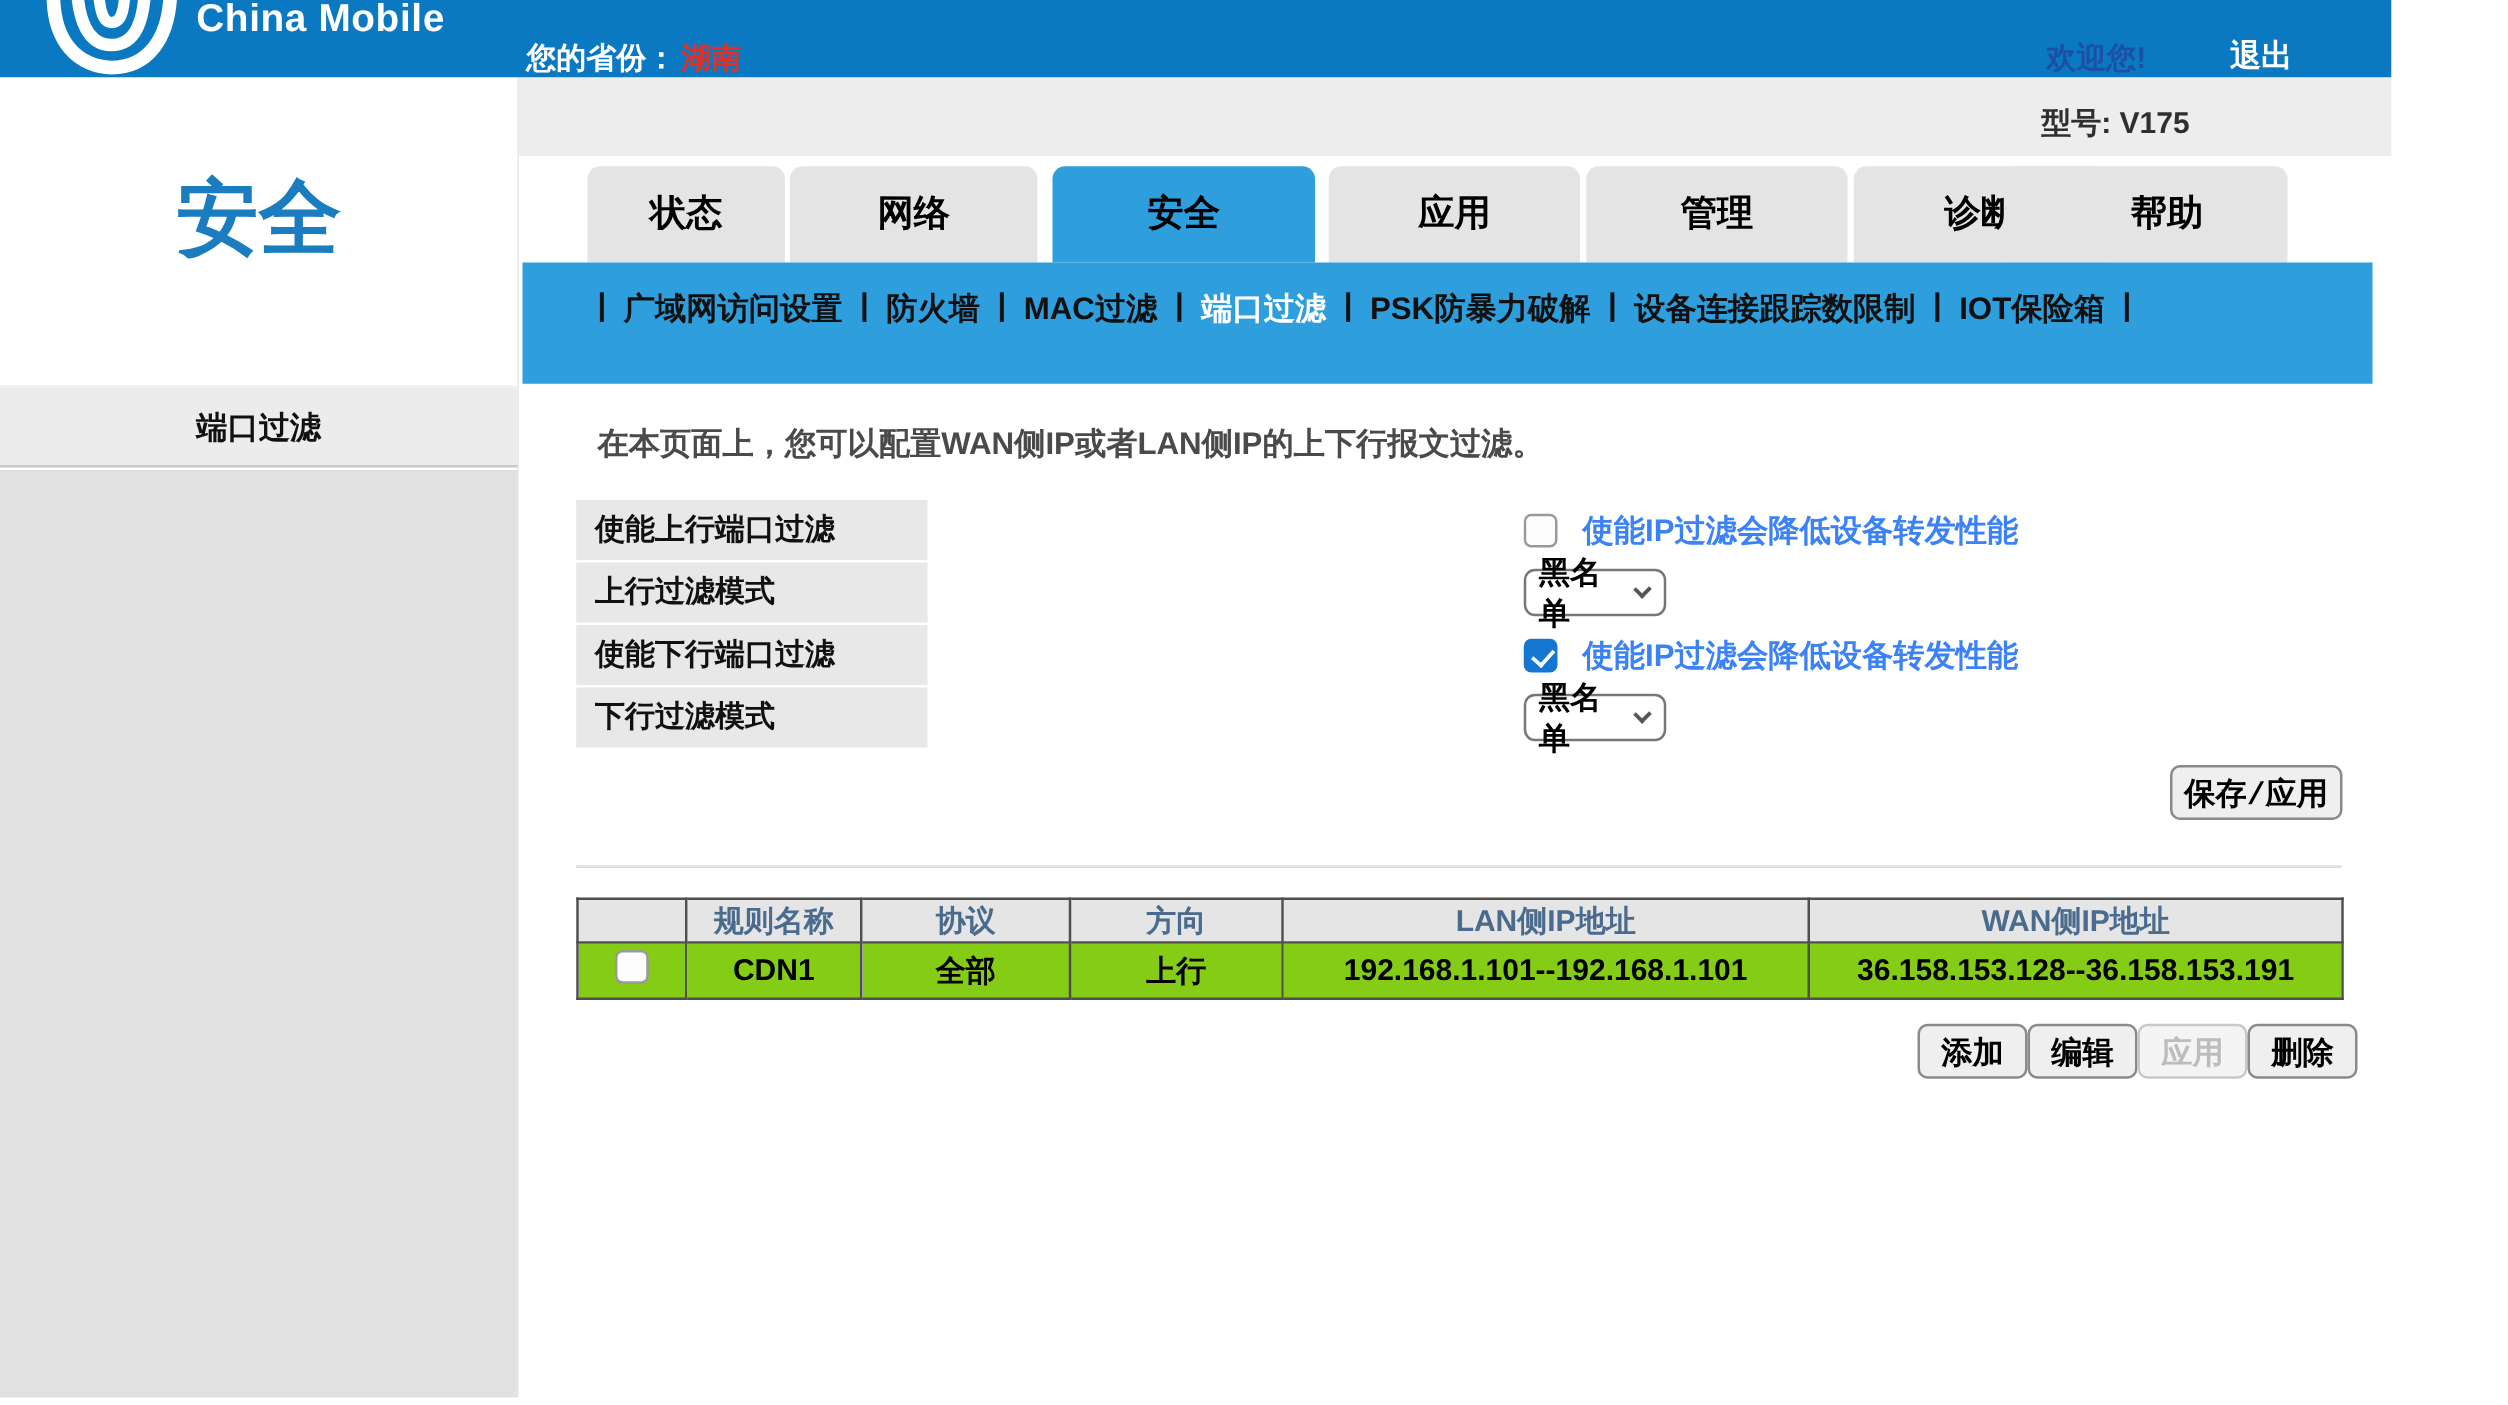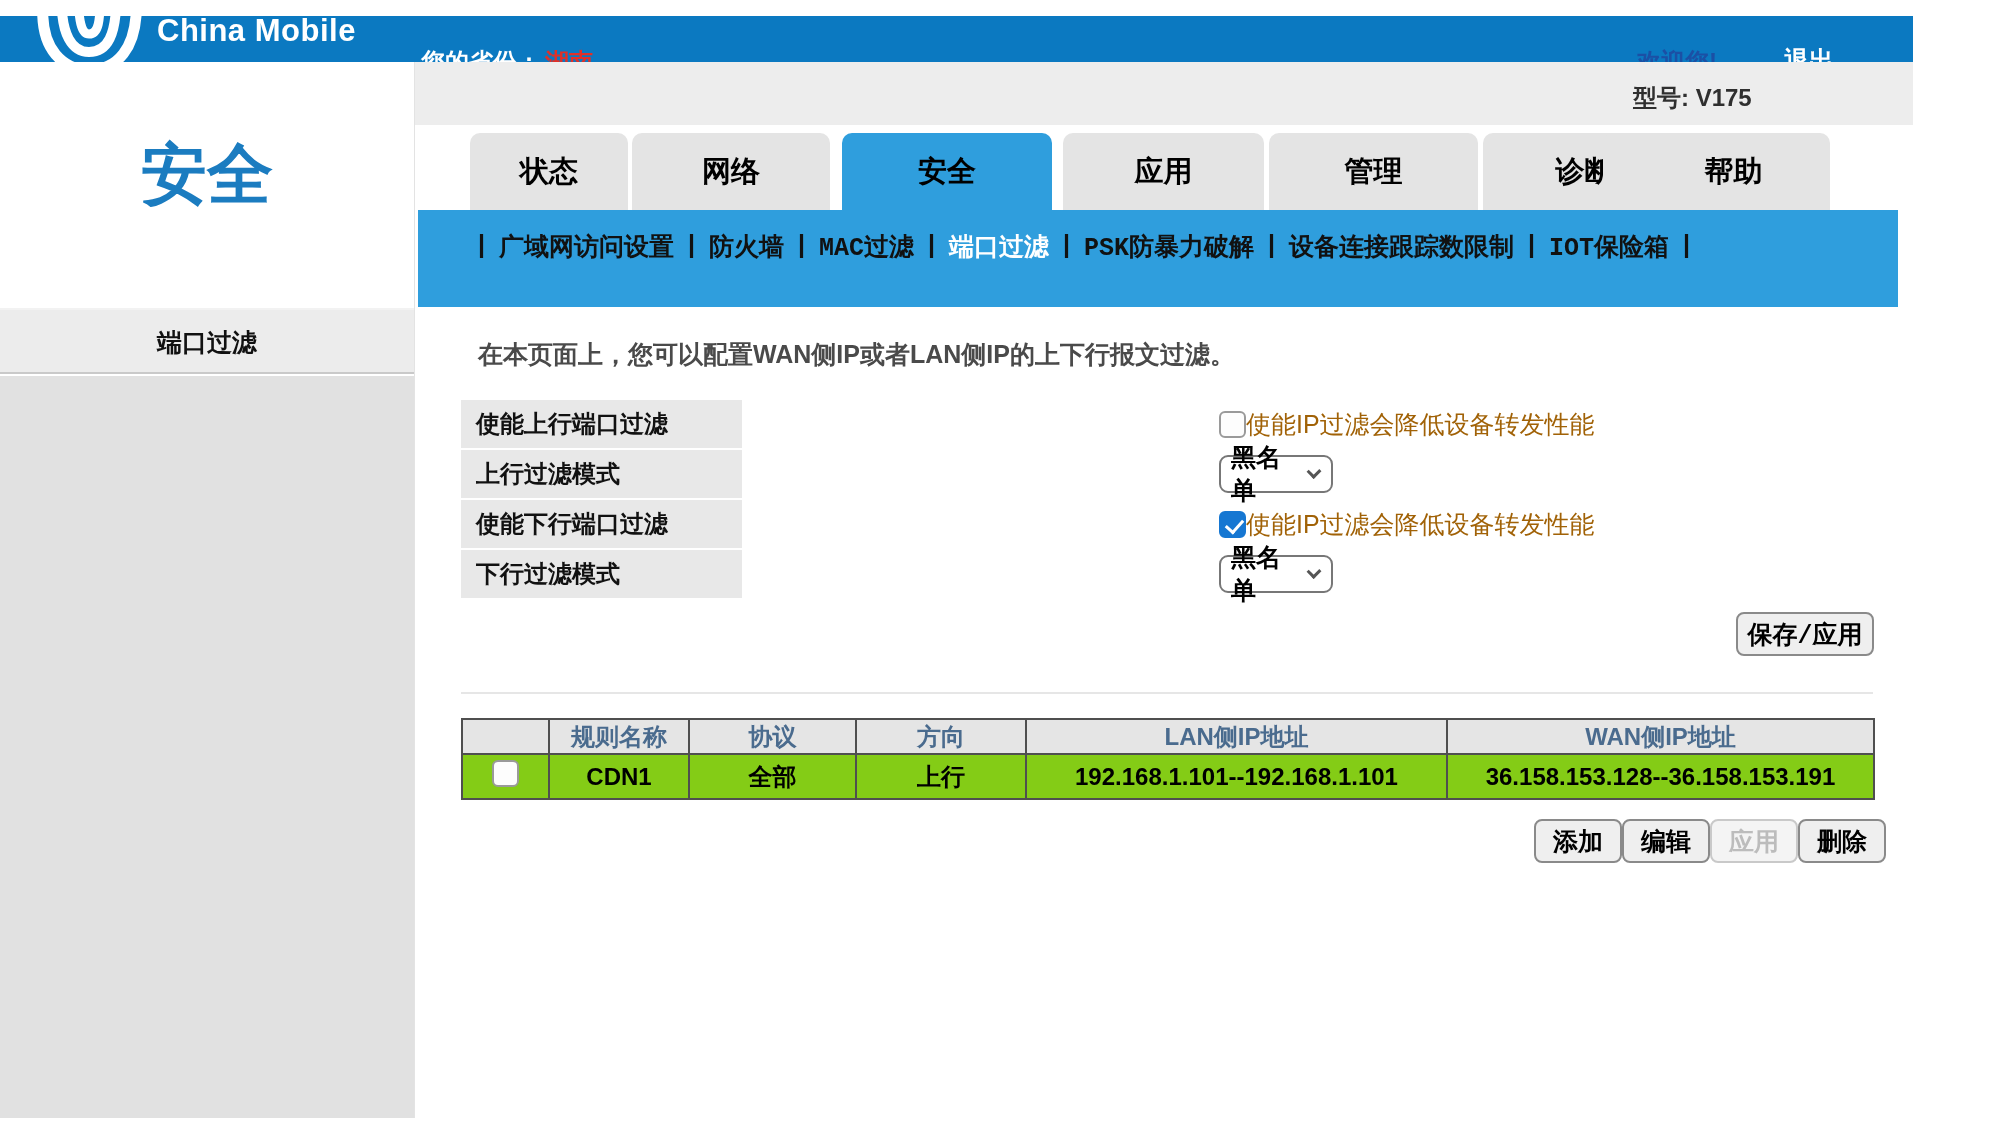--- a/index.html
+++ b/index.html
@@ -1,21 +1,21 @@
 <!DOCTYPE html>
 <html><head>
 <meta charset="utf-8">
 <style>
   * { margin:0; padding:0; box-sizing:border-box; }
   html,body { background:#fff; }
   body { font-family:"Liberation Sans","DejaVu Sans",sans-serif; }
   #app { position:relative; width:2006px; height:1124px; background:#fff; overflow:hidden; }
 
   
-  .topbar { position:absolute; left:0; top:16px; width:1913px; height:62px; background:#0b79c1; overflow:hidden; }
+  .topbar { position:absolute; left:0; top:0; width:1913px; height:62px; background:#0b79c1; overflow:hidden; }
   .logo { position:absolute; left:26px; top:-34px; }
   .brand { position:absolute; left:157px; top:-3px; color:#fff; font-size:31px; font-weight:bold; letter-spacing:.5px; }
   .province { position:absolute; left:421px; top:30px; font-size:24px; font-weight:bold; color:#fff; }
   .province .val { color:#e03028; margin-left:4px; }
   .welcome { position:absolute; left:1637px; top:30px; font-size:24px; font-weight:bold; color:#1b50a5; }
   .logout { position:absolute; left:1784px; top:28px; font-size:25px; font-weight:bold; color:#fff; cursor:pointer; }
 
   
   .model-strip { position:absolute; left:415px; top:62px; width:1498px; height:63px; background:#ededed; }
   .model { position:absolute; left:1218px; top:20px; font-size:24px; font-weight:bold; color:#2f2f2f; }
@@ -38,39 +38,39 @@
   .tab.t4 { left:1269px; width:209px; }
   .tab.t5 { left:1483px; width:203px; }
   .tab.t6 { left:1603px; width:227px;padding-left:34px; }
   .tab.active { background:#2f9edd; }
 
   
   .subnav { position:absolute; left:418px; top:210px; width:1480px; height:97px; background:#2f9edd;
             padding:20px 0 0 46px; white-space:nowrap; }
   .subnav span, .subnav a { font-size:25px; font-weight:bold; color:#111; vertical-align:top; }
   .subnav .sep { margin:0 14px; }
-  .subnav a { text-decoration:none; cursor:pointer;font-family:Liberation Mono, monospace; }
+  .subnav a { text-decoration:none; cursor:pointer; }
   .subnav a.active { color:#fff; }
 
   
   .desc { position:absolute; left:478px; top:338px; font-size:25px; font-weight:bold; color:#4a4a4a; }
 
   
   .form-row { position:absolute; left:461px; width:872px; height:48px; }
   .form-row.r0 { top:400px; } .form-row.r1 { top:450px; }
   .form-row.r2 { top:500px; } .form-row.r3 { top:550px; }
   .flabel { position:absolute; left:0; top:0; width:281px; height:48px; line-height:48px;
             background:#e8e8e8; padding-left:15px; font-size:24px; font-weight:bold; color:#111; }
   .ctrl { position:absolute; left:758px; top:0; height:48px; display:flex; align-items:center; }
   .cb { display:inline-block; width:27px; height:27px; border:2px solid #9a9a9a; border-radius:6px;
         background:#fdfdfd; cursor:pointer; position:relative; flex:0 0 auto; }
   .cb.checked { background:#1677d2; border-color:#1677d2; }
   .cb.checked::after { content:""; position:absolute; left:8px; top:3px; width:8px; height:14px;
         border:solid #fff; border-width:0 3px 3px 0; transform:rotate(42deg); }
-  .note { margin-left:0; font-size:25px; font-weight:normal; color:#a16207; white-space:nowrap; }
+  .note { margin-left:20px; font-size:25px; font-weight:bold; color:#3b82f6; white-space:nowrap; }
   .select { display:inline-flex; align-items:center; height:38px; padding:0 10px 0 10px;
             background:#fff; border:2px solid #777; border-radius:9px; cursor:pointer; }
   .select .sval { font-size:25px; font-weight:bold; color:#000; }
   .chev { display:inline-block; width:11px; height:11px; border:solid #555; border-width:0 3px 3px 0;
           transform:rotate(45deg); margin:-6px 2px 0 12px; }
 
   
   .btn { background:#efefef; border:2px solid #8a8a8a; border-radius:8px; font-size:25px; font-weight:bold;
          color:#000; cursor:pointer; font-family:Liberation Mono, monospace; }
   .btn.save { position:absolute; left:1736px; top:612px; width:138px; height:44px; }

